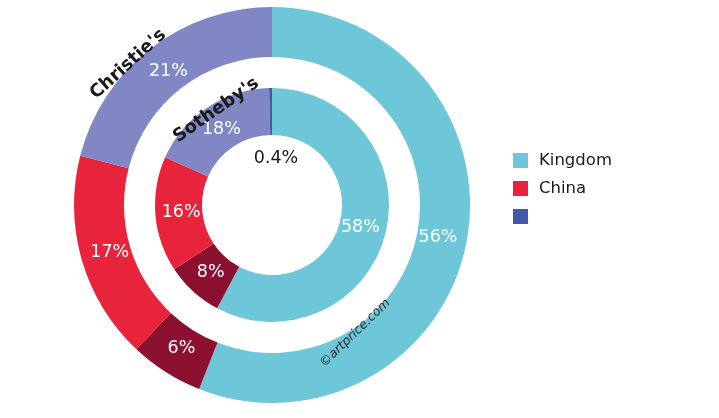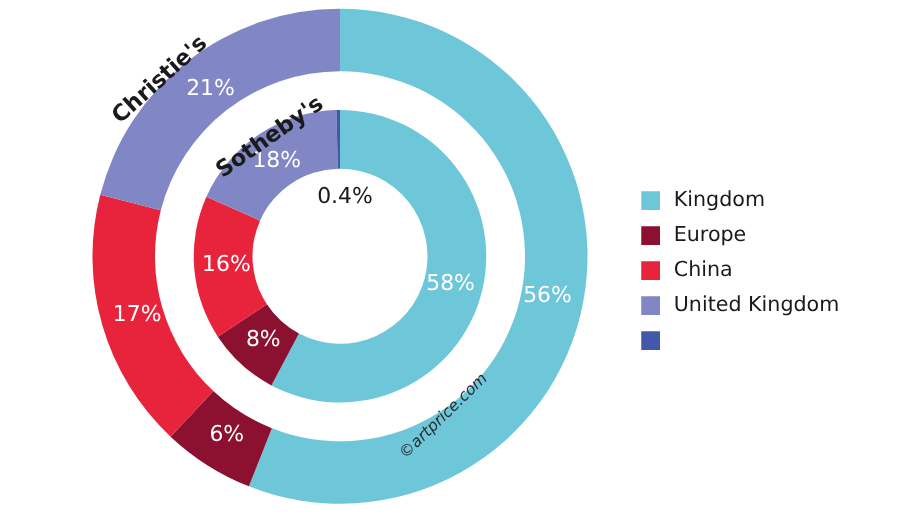--- a/index.html
+++ b/index.html
@@ -111,28 +111,20 @@
     <text class="ring-name" id="sothebys-text" x="216" y="110" transform="rotate(-35 216 110)">Sotheby's</text>
     <text class="credit-text" id="credit-text" x="355" y="333" transform="rotate(-44 355 333)">©artprice.com</text>
   </svg>
 
   <div id="legend">
     <div class="legend-row">
       <span class="legend-swatch" style="background: rgb(110, 198, 217);"></span>
       <span class="legend-label">Kingdom</span>
     </div>
     <div class="legend-row">
-      <span class="legend-swatch" style="background: rgb(140, 16, 48);"></span>
-      <span class="legend-label">Europe</span>
-    </div>
-    <div class="legend-row">
       <span class="legend-swatch" style="background: rgb(232, 36, 60);"></span>
       <span class="legend-label">China</span>
-    </div>
-    <div class="legend-row">
-      <span class="legend-swatch" style="background: rgb(129, 134, 196);"></span>
-      <span class="legend-label">United Kingdom</span>
     </div>
     <div class="legend-row">
       <span class="legend-swatch" style="background: rgb(65, 89, 168);"></span>
     </div>
   </div>
 </div>
 
 </body></html>

